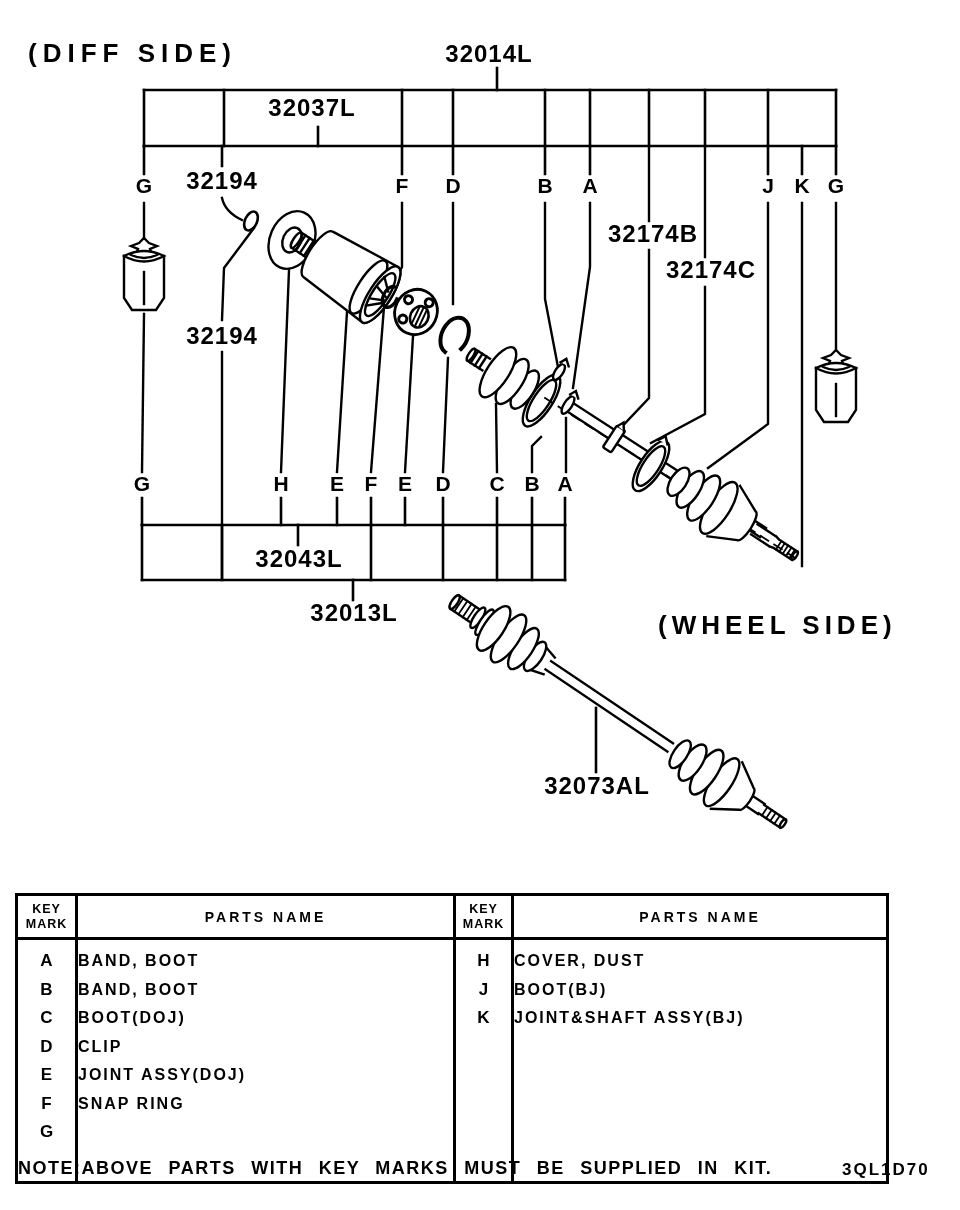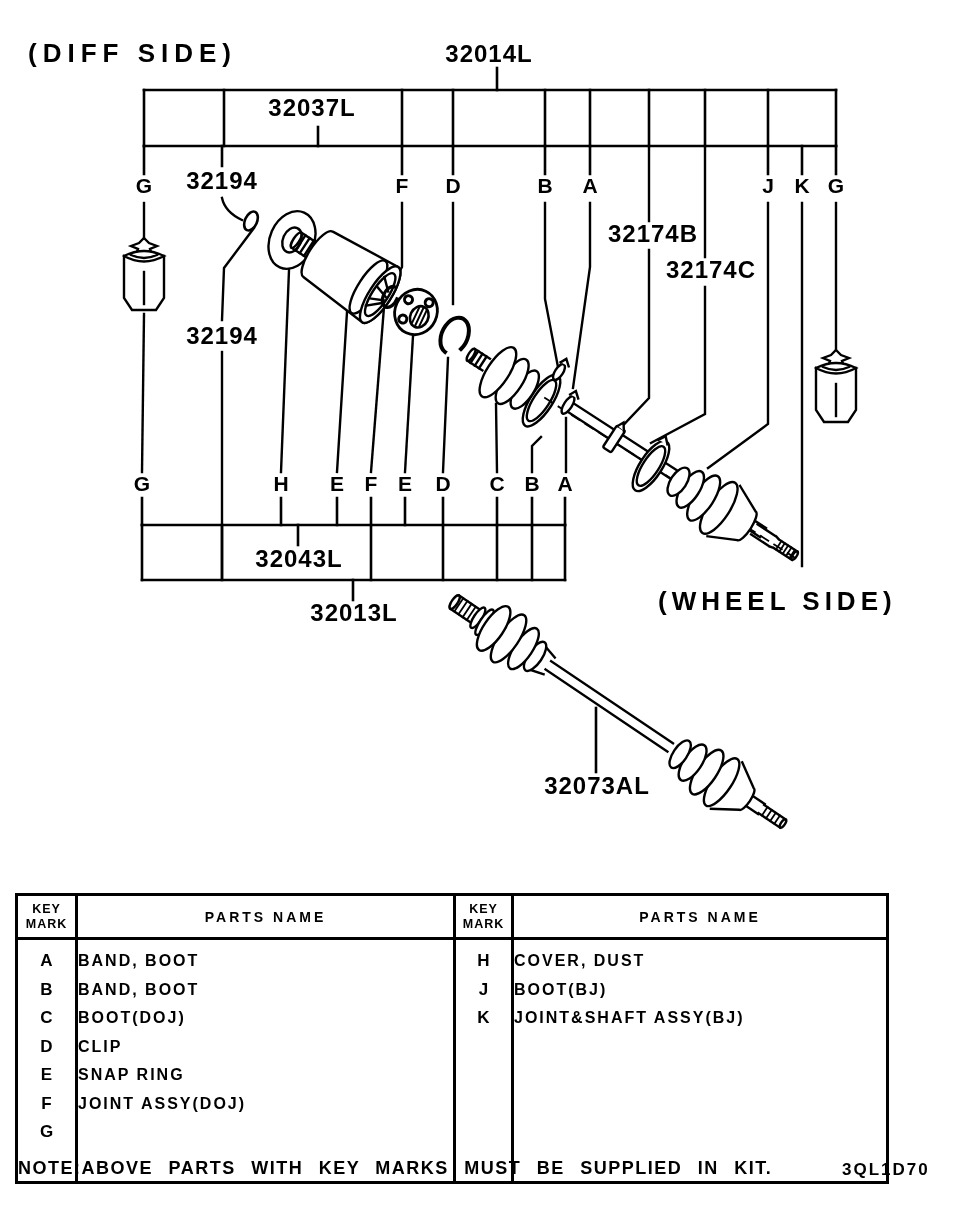--- a/index.html
+++ b/index.html
@@ -199,21 +199,21 @@
       <ellipse cx="289" rx="9" ry="21" fill="#fff"></ellipse>
       <ellipse cx="274" rx="7" ry="16" fill="#fff"></ellipse>
       <path d="M358,-6 H372 M358,6 H372 M372,-5 H398 M372,5 H398"></path>
       <path d="M376,-5 V5 M381,-5 V5 M386,-5 V5 M391,-5 V5" stroke-width="1.8"></path>
       <ellipse cx="398" rx="2" ry="5"></ellipse>
     </g>
     <path d="M596,708 V772" stroke-width="2.6"></path>
   </svg>
 
   <div class="lbl side-lbl" style="left:28px; top:40px;">(DIFF SIDE)</div>
-  <div class="lbl side-lbl" style="left:658px; top:588px; letter-spacing:5px;">(WHEEL SIDE)</div>
+  <div class="lbl side-lbl" style="left:658px; top:612px; letter-spacing:5px;">(WHEEL SIDE)</div>
 
   <div class="lbl pn ctr" style="left:489px; top:42px;">32014L</div>
   <div class="lbl pn ctr" style="left:312px; top:96px;">32037L</div>
   <div class="lbl pn ctr" style="left:222px; top:169px;">32194</div>
   <div class="lbl pn ctr" style="left:222px; top:324px;">32194</div>
   <div class="lbl pn ctr" style="left:653px; top:222px;">32174B</div>
   <div class="lbl pn ctr" style="left:711px; top:258px;">32174C</div>
   <div class="lbl pn ctr" style="left:299px; top:547px;">32043L</div>
   <div class="lbl pn ctr" style="left:354px; top:601px;">32013L</div>
   <div class="lbl pn ctr" style="left:597px; top:774px;">32073AL</div>
@@ -262,22 +262,22 @@
       <div class="krow">E</div>
       <div class="krow">F</div>
       <div class="krow">G</div>
     </div>
 
     <div class="bodycell bl">
       <div class="nrow">BAND, BOOT</div>
       <div class="nrow">BAND, BOOT</div>
       <div class="nrow">BOOT(DOJ)</div>
       <div class="nrow">CLIP</div>
+      <div class="nrow">JOINT ASSY(DOJ)</div>
       <div class="nrow">SNAP RING</div>
-      <div class="nrow">JOINT ASSY(DOJ)</div>
     </div>
 
     <div class="bodycell bl">
       <div class="krow">H</div>
       <div class="krow">J</div>
       <div class="krow">K</div>
     </div>
 
     <div class="bodycell bl">
       <div class="nrow">COVER, DUST</div>

